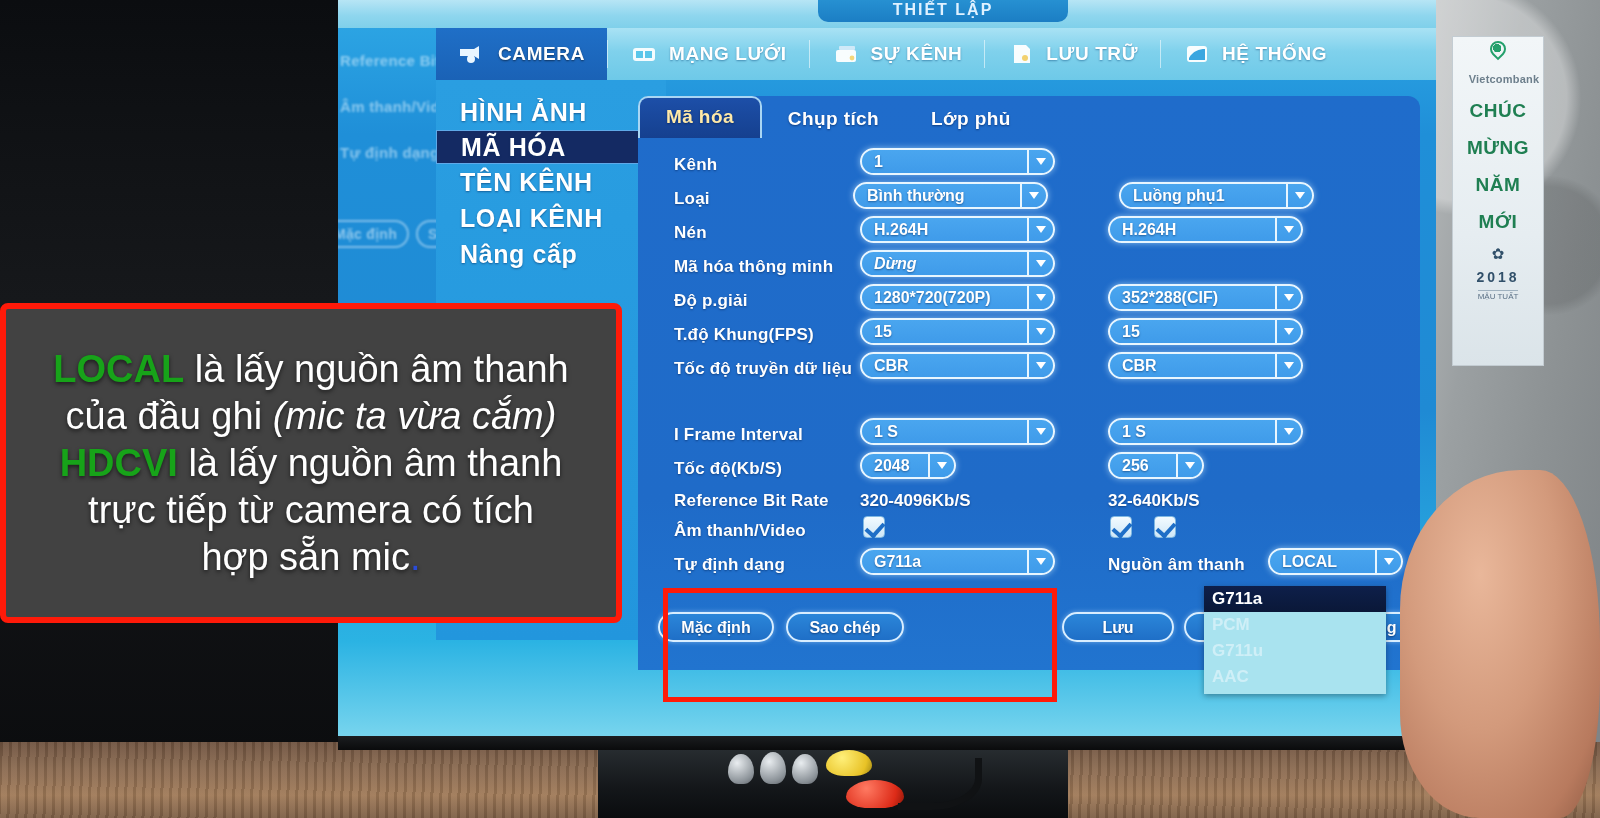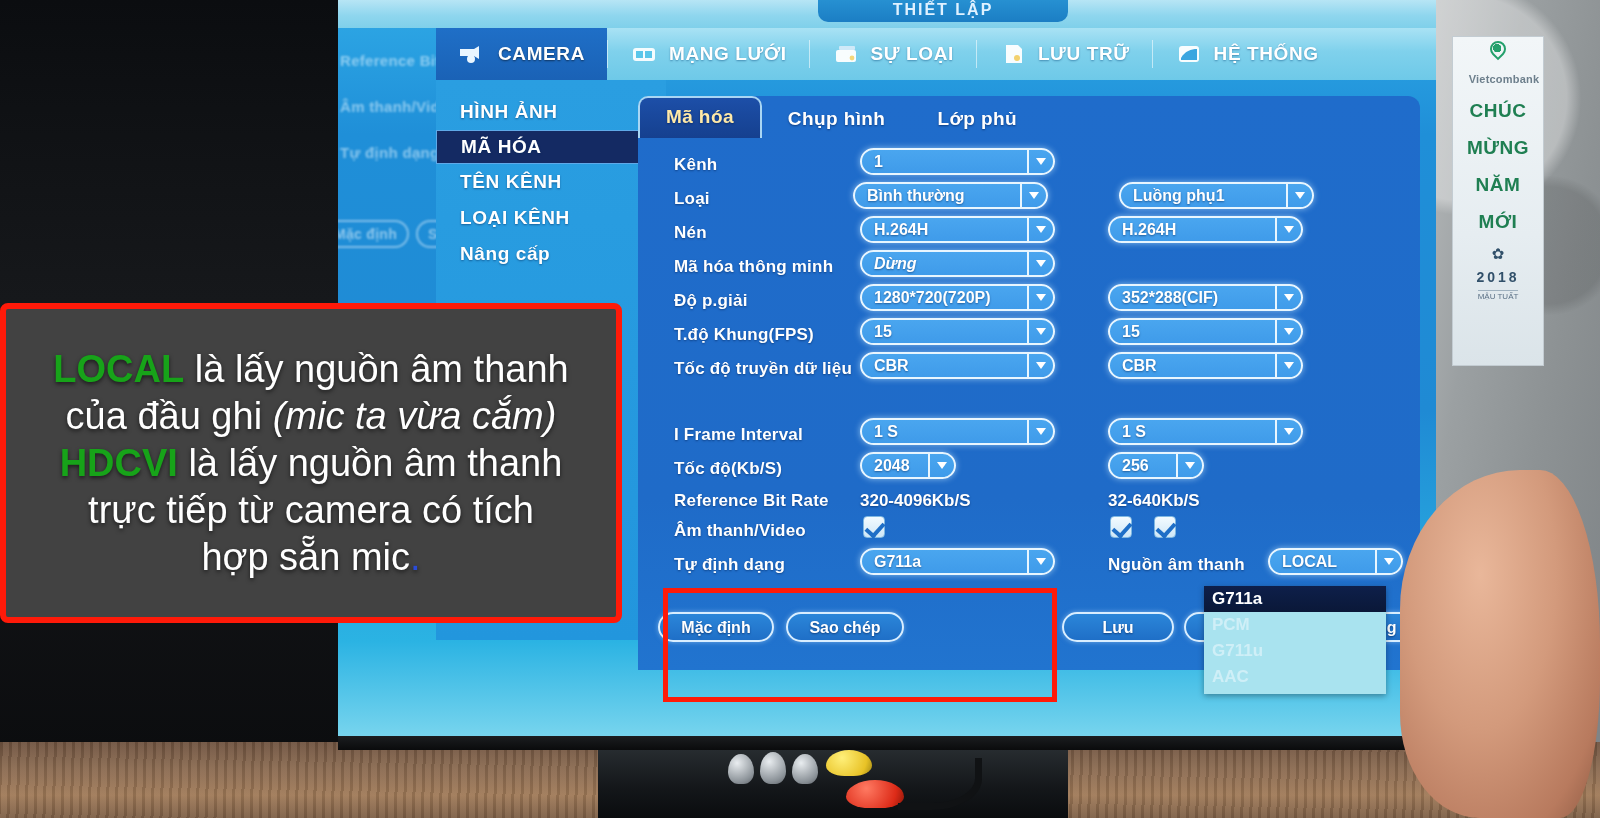--- a/index.html
+++ b/index.html
@@ -116,21 +116,21 @@
   .nav-ico{ width:30px; height:24px; position:relative; flex:0 0 auto; }
 
   
   .side{
     position:absolute; left:98px; top:80px; width:230px; height:560px;
     background: linear-gradient(180deg,#2a9ee1 0%,#2296dd 100%);
     padding-top:14px;
   }
   .side-item{
     height:36px; line-height:36px; padding-left:24px;
-    color:#ffffff; font-weight:700; font-size:19px; letter-spacing:.6px;
+    color:#ffffff; font-weight:700; font-size:25px; letter-spacing:.6px;
     text-shadow:0 1px 2px rgba(0,40,90,.5);
   }
   .side-item.active{
     background:#142a63; color:#ffffff;
     border:1px solid #5fa9e8;
     height:34px; line-height:32px; margin-right:14px;
   }
 
   
   .panel{
@@ -322,21 +322,21 @@
       </div>
 
       <div class="nav-item">
         <span class="nav-ico">
           <svg viewBox="0 0 30 24" width="30" height="24">
             <rect x="5" y="8" width="20" height="12" rx="2" fill="#ffffff" opacity=".95"></rect>
             <rect x="8" y="4" width="16" height="4" rx="1" fill="#cfe9f8"></rect>
             <circle cx="21" cy="16" r="2.4" fill="#f4d77a"></circle>
           </svg>
         </span>
-        <span>SỰ LOẠI</span>
+        <span>SỰ KÊNH</span>
       </div>
 
       <div class="nav-item">
         <span class="nav-ico">
           <svg viewBox="0 0 30 24" width="30" height="24">
             <path d="M8 3h12l4 4v14H8z" fill="#ffffff" opacity=".95"></path>
             <circle cx="19" cy="16" r="3" fill="#f2d16e"></circle>
           </svg>
         </span>
         <span>LƯU TRỮ</span>
@@ -358,21 +358,21 @@
       <div class="side-item active">MÃ HÓA</div>
       <div class="side-item">TÊN KÊNH</div>
       <div class="side-item">LOẠI KÊNH</div>
       <div class="side-item">Nâng cấp</div>
     </div>
 
     <div class="panel">
 
       <div class="tabs">
         <div class="tab active">Mã hóa</div>
-        <div class="tab">Chụp hình</div>
+        <div class="tab">Chụp tích</div>
         <div class="tab">Lớp phủ</div>
       </div>
 
       <div class="form">
 
         <div class="row" style="left:36px;top:8px;">
           <span class="lbl">Kênh</span>
         </div>
         <div class="sel" style="position:absolute;left:222px;top:6px;width:195px;">
           <span>1</span>

